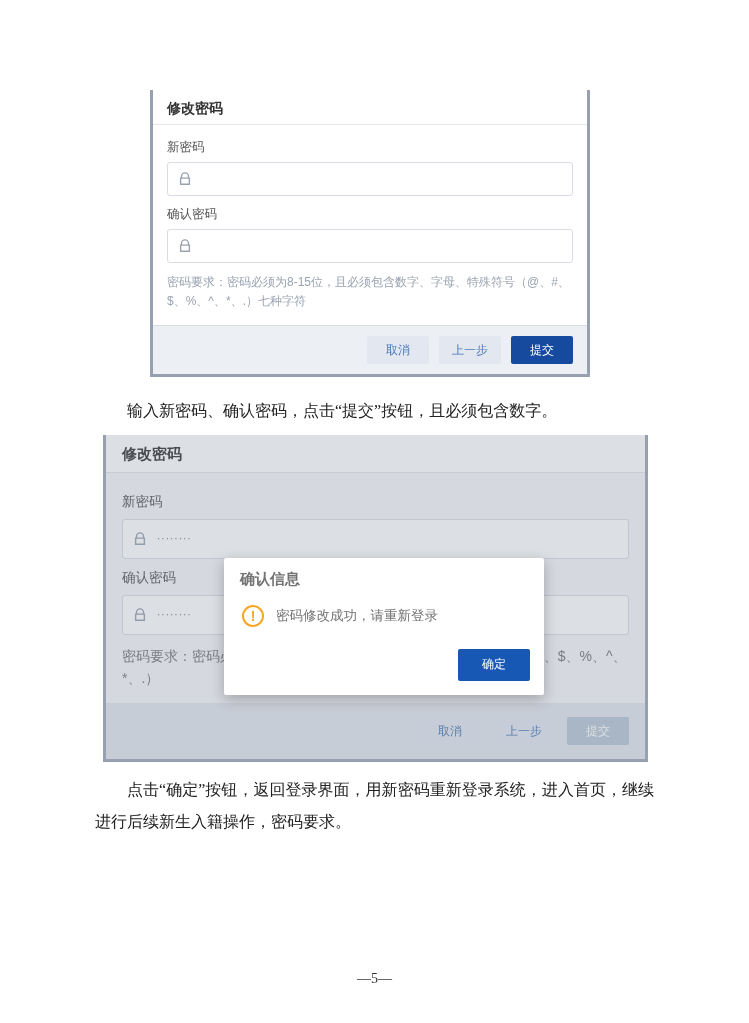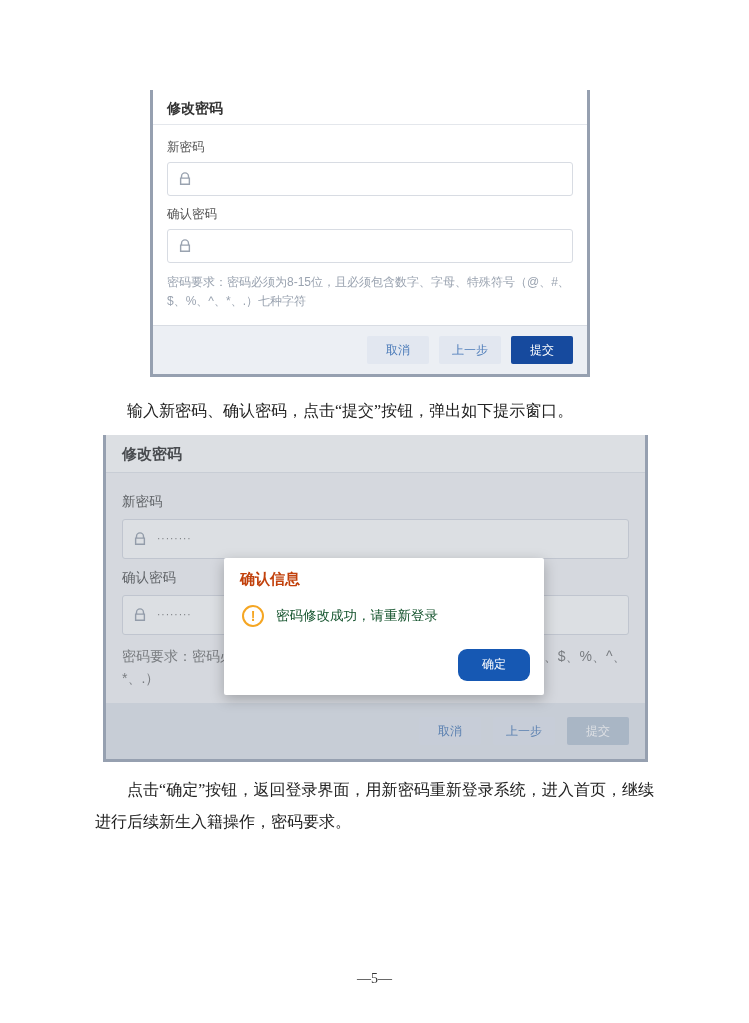--- a/index.html
+++ b/index.html
@@ -152,53 +152,52 @@
       left: 118px;
       top: 123px;
       width: 320px;
       background: #fff;
       box-shadow: 0 4px 14px rgba(0,0,0,0.25);
       border-radius: 2px;
     }
     .modal-title {
       font-weight: bold;
       font-size: 15px;
-      color: #c2410c;
+      color: #737373;
       padding: 12px 16px 10px;
     }
     .modal-body {
       display: flex;
       align-items: center;
       padding: 6px 18px 14px;
     }
     .warn-icon {
       width: 22px; height: 22px;
       border: 2px solid #f5a623;
       border-radius: 50%;
       color: #f5a623;
       display: inline-flex;
       align-items: center;
       justify-content: center;
       font-size: 14px;
       font-weight: bold;
       margin-right: 12px;
       flex-shrink: 0;
     }
-    .modal-msg { font-size: 13.5px; color: #14532d; }
+    .modal-msg { font-size: 13.5px; color: #737373; }
     .modal-foot {
       padding: 8px 14px 14px;
       display: flex;
       justify-content: flex-end;
     }
     .btn-ok {
       background: #1658b3;
       color: #fff;
       min-width: 72px;
       height: 32px;
-      border-radius: 9px;
     }
 
     
     .pgnum {
       position: absolute;
       bottom: 36px;
       left: 0; right: 0;
       text-align: center;
       font-family: "SimSun", serif;
       font-size: 14px;
@@ -234,21 +233,21 @@
         <div class="req">密码要求：密码必须为8-15位，且必须包含数字、字母、特殊符号（@、#、$、%、^、*、.）七种字符</div>
       </div>
     </div>
     <div class="shot1-foot">
       <button class="btn btn-ghost">取消</button>
       <button class="btn btn-ghost">上一步</button>
       <button class="btn btn-primary">提交</button>
     </div>
   </div>
 
-  <p class="para">输入新密码、确认密码，点击“提交”按钮，弹出如下提示窗口。</p>
+  <p class="para">输入新密码、确认密码，点击“提交”按钮，且必须包含数字。</p>
 
   <div class="shot2">
     <div class="shot2-inner">
       <div class="shot2-title">修改密码</div>
       <div class="shot2-body">
         <div class="lbl">新密码</div>
         <div class="inp">
           <svg class="lock-icon" viewBox="0 0 16 16">
               <path d="M4 7V5a4 4 0 0 1 8 0v2M3 7h10v7H3z"></path>
             </svg>

